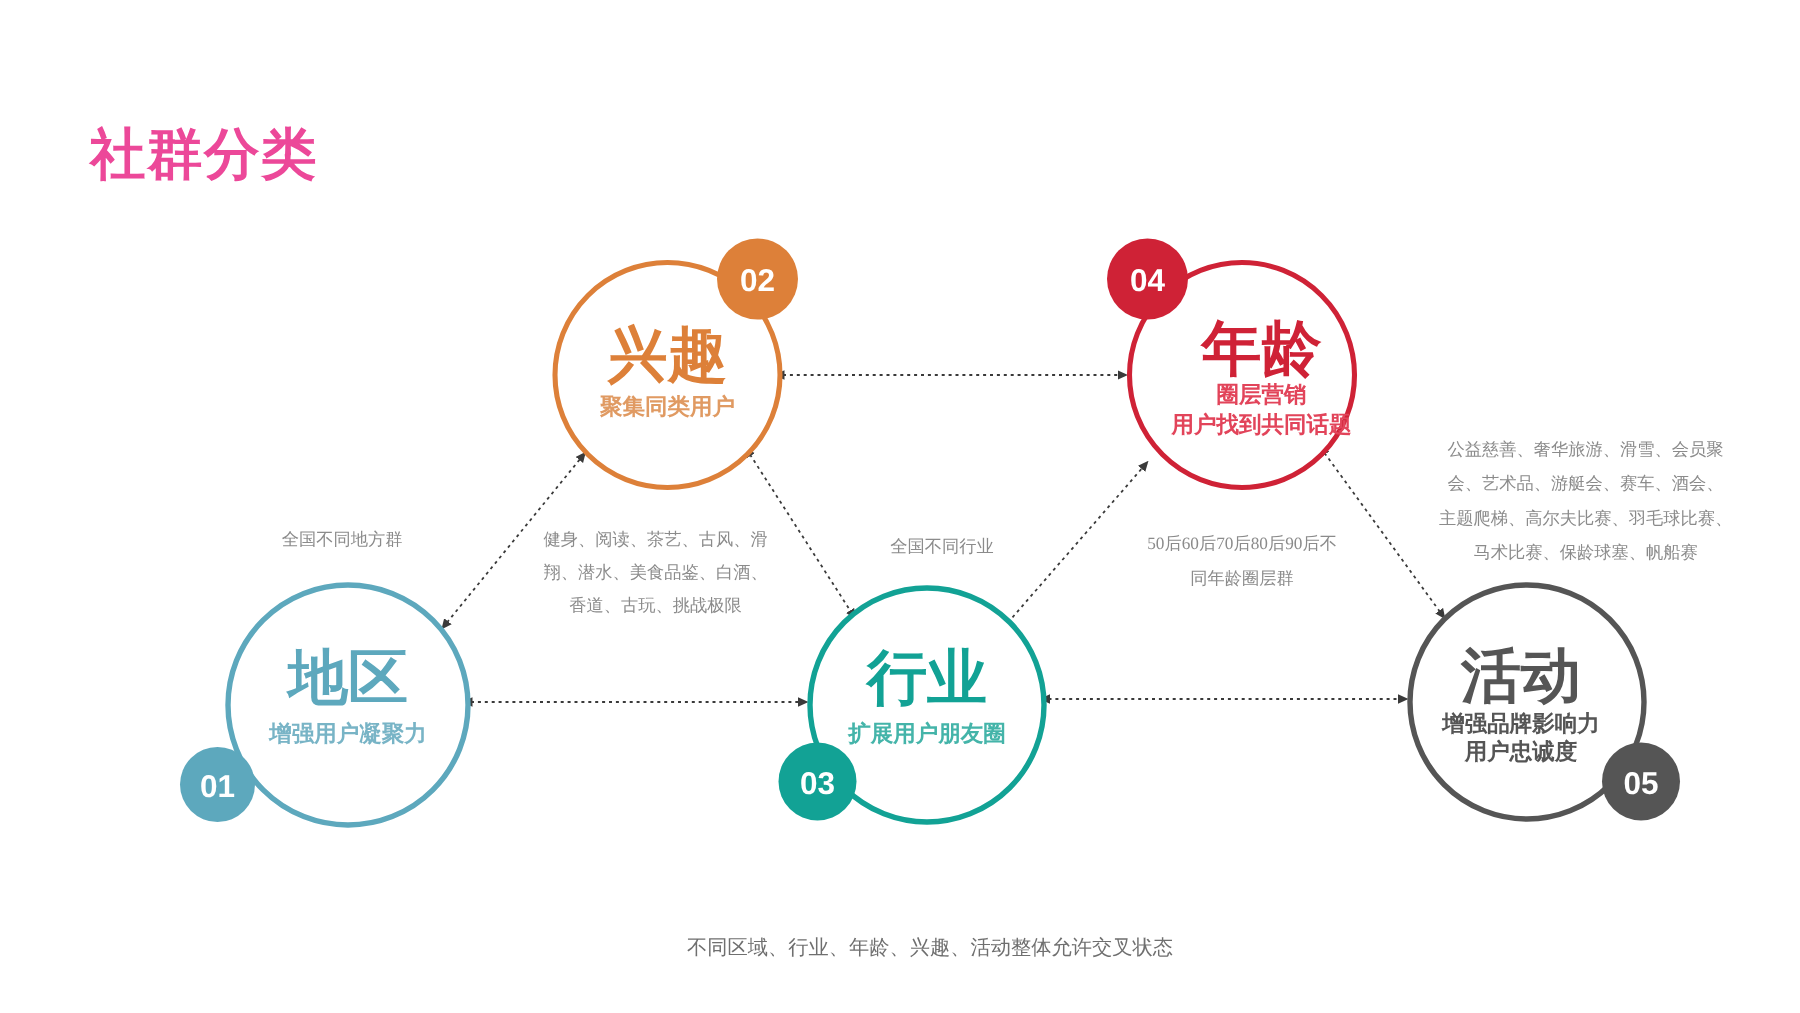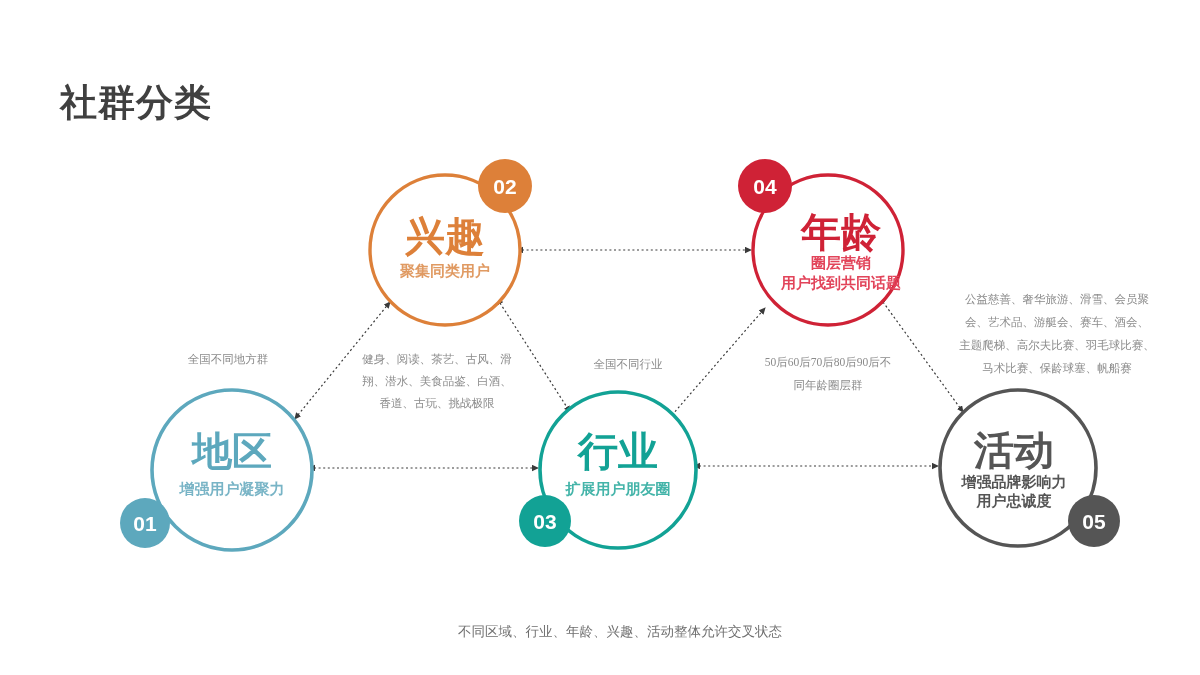--- a/index.html
+++ b/index.html
@@ -15,21 +15,21 @@
     font-family: "Liberation Serif", "DejaVu Serif", serif;
   }
   #page-title {
     position: absolute;
     left: 60px;
     top: 78px;
     font-family: Liberation Serif, serif;
     font-weight: bold;
     font-size: 37px;
     letter-spacing: 1px;
-    color: #404040;
+    color: #ec4899;
     white-space: nowrap;
   }
   #diagram {
     position: absolute;
     left: 0;
     top: 0;
     width: 1200px;
     height: 675px;
   }
   .node-title {

